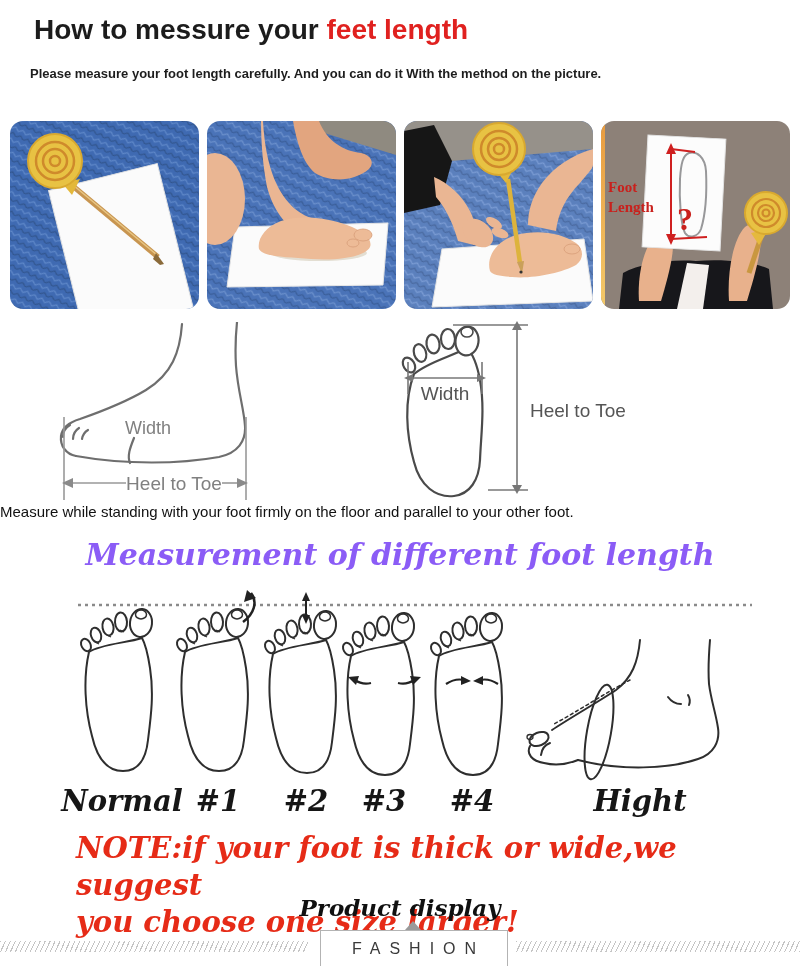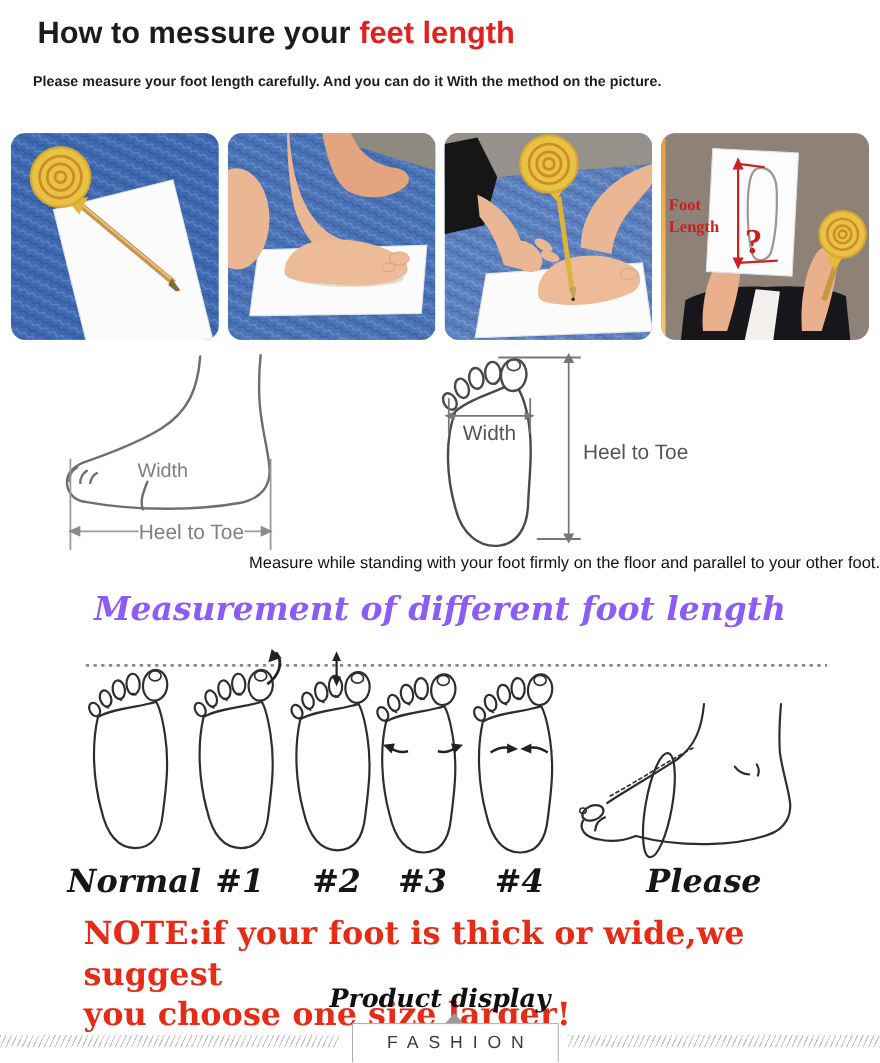--- a/index.html
+++ b/index.html
@@ -20,34 +20,34 @@
       color:#c9201c;}
   .question-mark{position:absolute;left:76px;top:80px;font-family:"Liberation Serif",serif;
       font-weight:bold;font-size:32px;color:#c9201c;}
 
   
   .diagram{position:absolute;}
   #diagram-side{left:30px;top:322px;}
   #diagram-sole{left:398px;top:312px;}
   .diag-label{fill:#808080;font-family:"Liberation Sans",sans-serif;}
 
-  .instruction{position:absolute;left:0;top:503px;width:800px;text-align:right;
+  .instruction{position:absolute;left:0;top:503px;width:800px;text-align:left;
       font-size:15px;color:#111;}
 
   .section-title{position:absolute;left:0;top:537px;width:800px;text-align:center;
       font-family:"DejaVu Serif",serif;font-style:italic;font-weight:bold;
       font-size:30px;color:#8b5cf6;}
 
   .feet-svg{position:absolute;left:0;top:588px;}
   .foot-label{position:absolute;top:784px;transform:translateX(-50%);
       font-family:"DejaVu Serif",serif;font-style:italic;font-weight:bold;
       font-size:29px;color:#161616;white-space:nowrap;}
 
   .note{position:absolute;left:76px;top:830px;font-family:"DejaVu Serif",serif;
-      font-weight:bold;font-size:29px;color:#e62b17;line-height:37px;}
+      font-style:italic;font-weight:bold;font-size:29px;color:#e62b17;line-height:37px;}
 
   .product-display{position:absolute;left:0;top:894px;width:800px;text-align:center;
       font-family:"DejaVu Serif",serif;font-style:italic;font-weight:bold;
       font-size:23px;color:#101010;}
 
   
   .hatch{position:absolute;top:941px;height:11px;
       background:repeating-linear-gradient(115deg,#c5c5c5 0 1px,transparent 1px 4.5px);}
   .hatch.left{left:0;width:308px;}
   .hatch.right{left:516px;width:284px;}
@@ -286,21 +286,21 @@
       <path d="M146,57 q5,7 13,7 M166,55 q3,5 1,10"></path>
       <ellipse cx="77" cy="92" rx="12" ry="48" transform="rotate(10 77 92)"></ellipse>
     </g>
   </svg>
 
   <div class="foot-label" style="left:122px">Normal</div>
   <div class="foot-label" style="left:218px">#1</div>
   <div class="foot-label" style="left:306px">#2</div>
   <div class="foot-label" style="left:384px">#3</div>
   <div class="foot-label" style="left:472px">#4</div>
-  <div class="foot-label" style="left:640px">Please</div>
+  <div class="foot-label" style="left:640px">Hight</div>
 
   <div class="note">
     <div>NOTE:if your foot is thick or wide,we suggest</div>
     <div>you choose one size larger!</div>
   </div>
 
   <div class="product-display">Product display</div>
 
   <div class="hatch left"></div>
   <div class="hatch right"></div>

